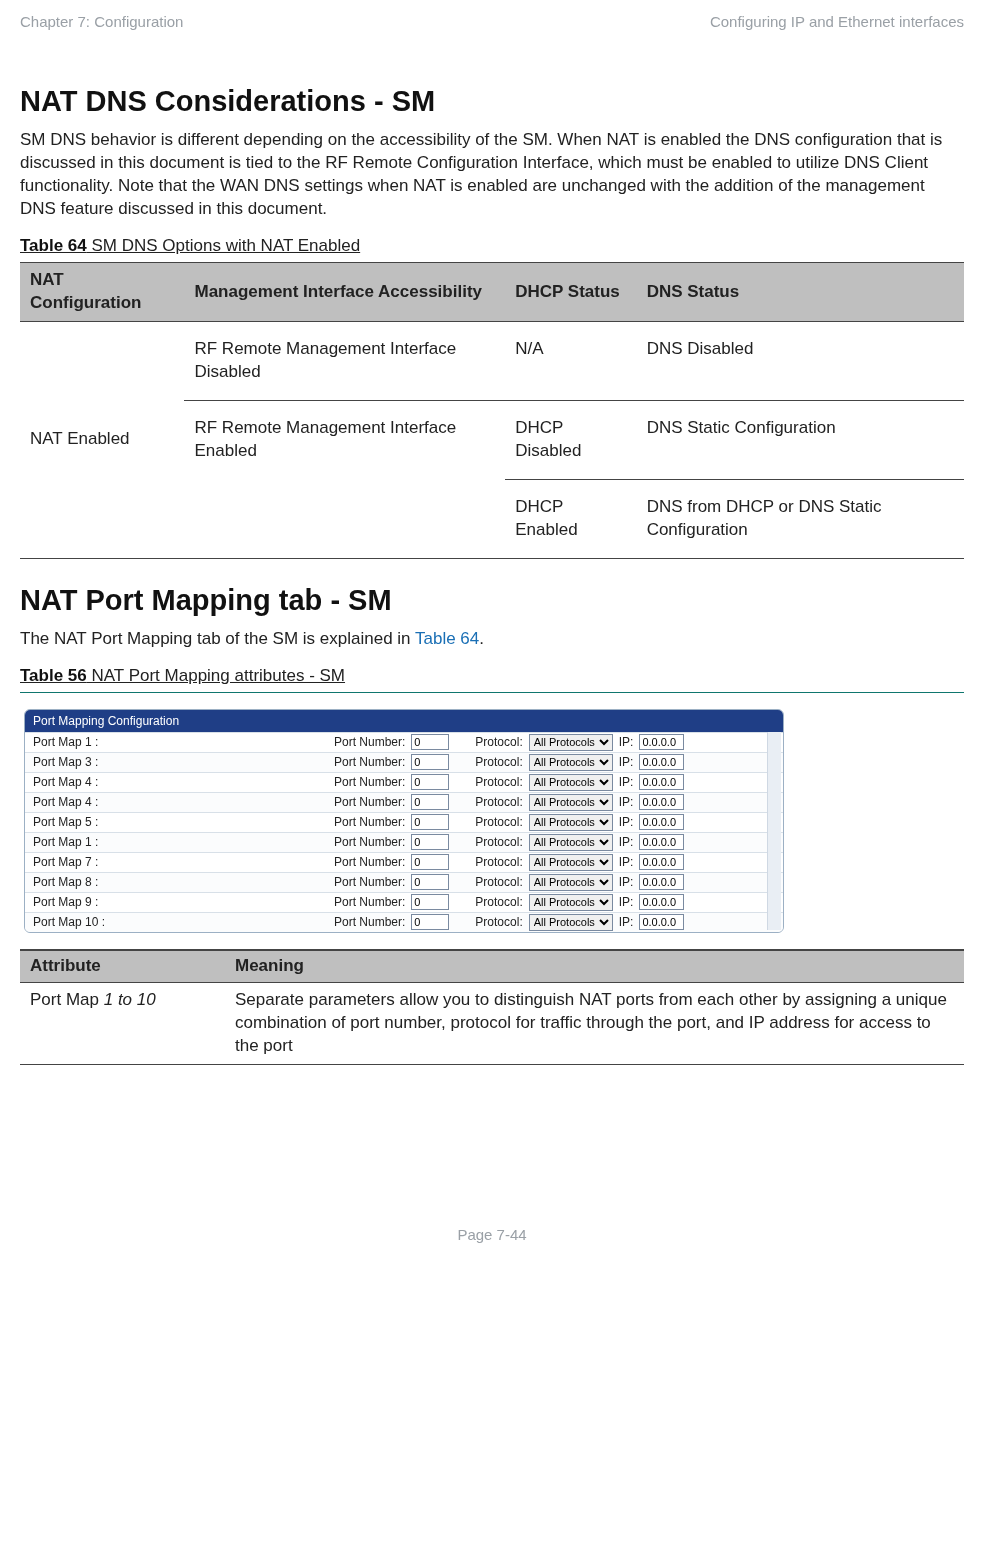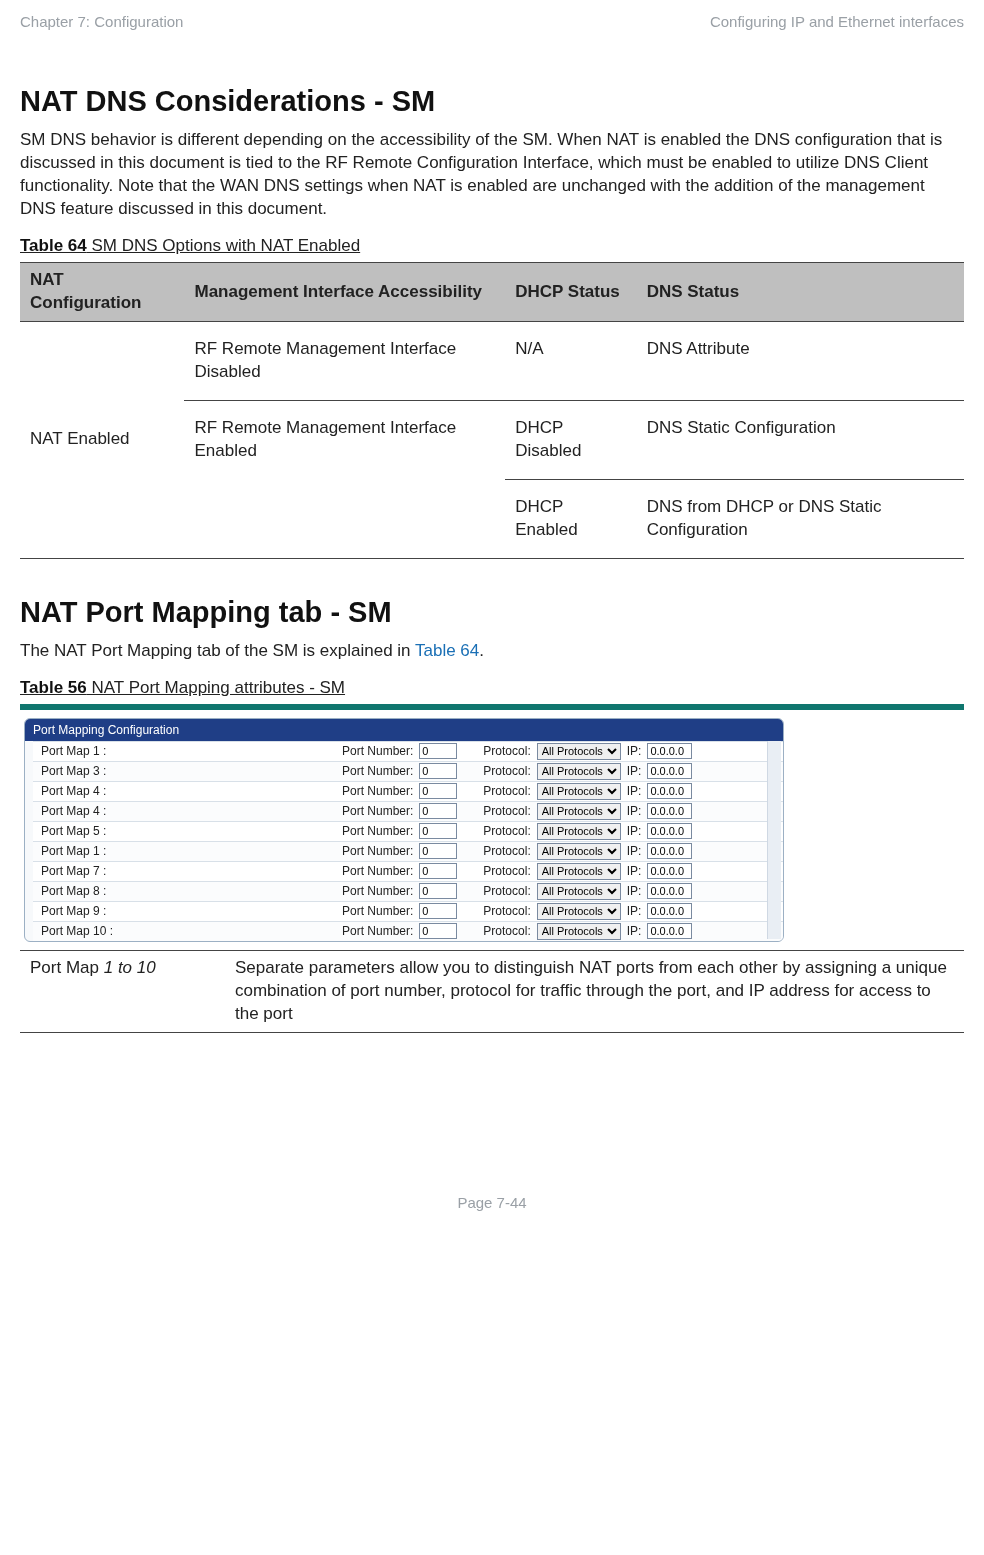--- a/index.html
+++ b/index.html
@@ -54,23 +54,23 @@
     border-top: 1px solid #444;
     border-bottom: 1px solid #444;
   }
   table.dns td {
     padding: 16px 10px;
     vertical-align: top;
     border-bottom: 1px solid #444;
   }
   
   .shot-wrap {
-    border-top: 6px solid #0f766e;
-    border-bottom: 1px solid #444;
-    padding: 6px 0;
+    border-top: 1px solid #0f766e;
+    border-bottom: 1px solid #444;
+    padding: 14px 0;
   }
   .shot {
     border: 1px solid #9cb0c4;
     border-radius: 6px;
     overflow: hidden;
     background: #f7f9fb;
     font-size: 12px;
     width: 760px;
     margin: 2px 0 2px 4px;
     position: relative;
@@ -82,21 +82,20 @@
     padding: 3px 8px;
   }
   .pm-row {
     display: flex;
     align-items: center;
     gap: 6px;
     padding: 1px 8px;
     border-top: 1px solid #d8e0e8;
     background: #fff;
     white-space: nowrap;
-    margin-left: 8px;
   }
   .pm-row:nth-child(even){ background:#fbfcfd; }
   .pm-label { width: 295px; color: #222; }
   .pm-static { color: #222; }
   .pm-input {
     font-size: 11px;
     height: 16px;
     border: 1px solid #7a8aa0;
     background: #fff;
     padding: 0 2px;
@@ -161,35 +160,35 @@
       <tr>
     <th>NAT Configuration</th>
     <th>Management Interface Accessibility</th>
     <th>DHCP Status</th>
     <th>DNS Status</th>
   </tr>
   <tr>
     <td rowspan="3" style="vertical-align:middle;">NAT Enabled</td>
     <td>RF Remote Management Interface Disabled</td>
     <td>N/A</td>
-    <td>DNS Attribute</td>
+    <td>DNS Disabled</td>
   </tr>
   <tr>
     <td rowspan="2">RF Remote Management Interface Enabled</td>
     <td>DHCP Disabled</td>
     <td>DNS Static Configuration</td>
   </tr>
   <tr>
     <td>DHCP Enabled</td>
     <td>DNS from DHCP or DNS Static Configuration</td>
   </tr>
 </tbody>
   </table>
 
-<h2 class="section" style="margin-top:34px;">NAT Port Mapping tab - SM</h2>
+<h2 class="section" style="margin-top:22px;">NAT Port Mapping tab - SM</h2>
 <p class="body">
   <span>The NAT Port Mapping tab of the SM is explained in </span><a class="ref" href="#">Table 64</a><span>.</span>
 </p>
 
 <p class="tbl-caption">
   <b>Table 56</b><span> NAT Port Mapping attributes - SM</span>
 </p>
 
 <div class="shot-wrap">
   <div class="shot">
@@ -295,20 +294,24 @@
           <span class="pm-static">IP:</span>
           <input class="pm-input ip" value="0.0.0.0" style="">
         </div>
       </div>
     <div class="shot-scroll"></div>
   </div>
 </div>
 
 <table class="attr">
   <tbody>
+      <tr>
+    <th class="attr-cell-attr">Attribute</th>
+    <th>Meaning</th>
+  </tr>
   <tr>
     <td class="attr-cell-attr">
       <span>Port Map </span><em class="it">1 to 10</em>
     </td>
     <td>Separate parameters allow you to distinguish NAT ports from each other by assigning a unique combination of port number, protocol for traffic through the port, and IP address for access to the port</td>
   </tr>
 </tbody>
   </table>
 
 <div class="footer">Page 7-44</div>

